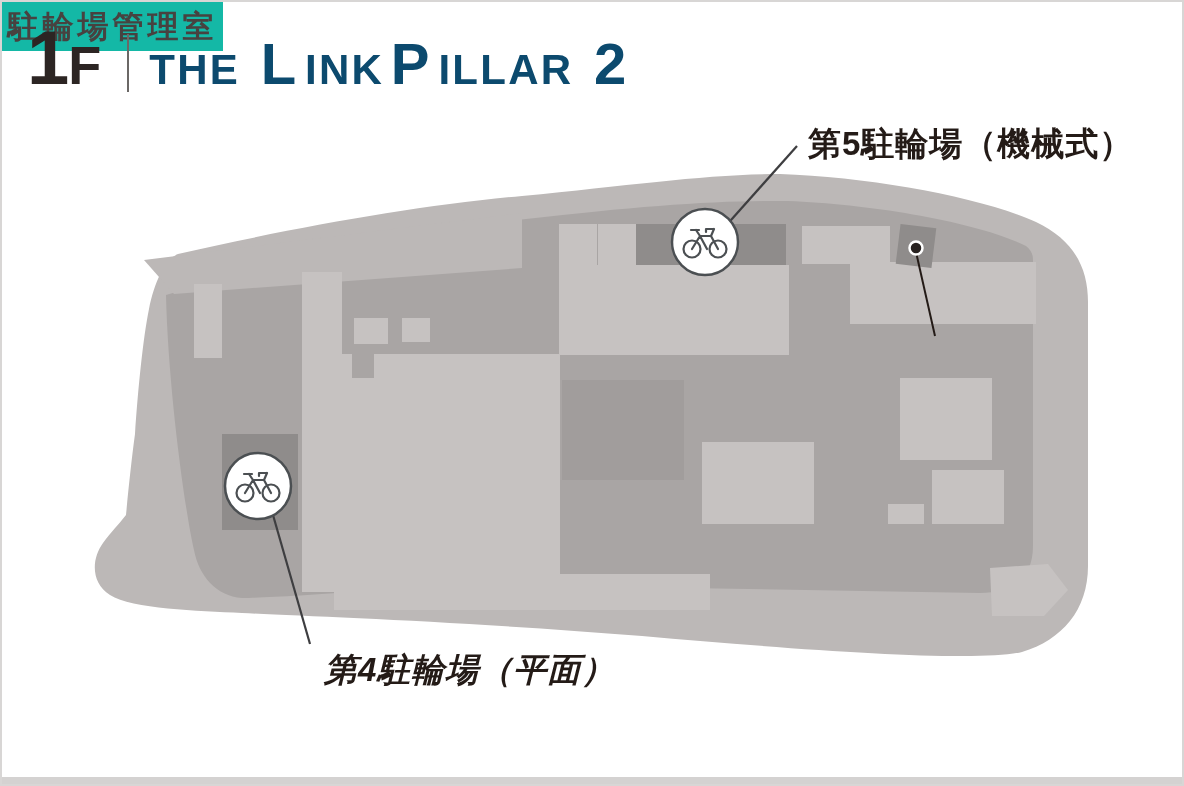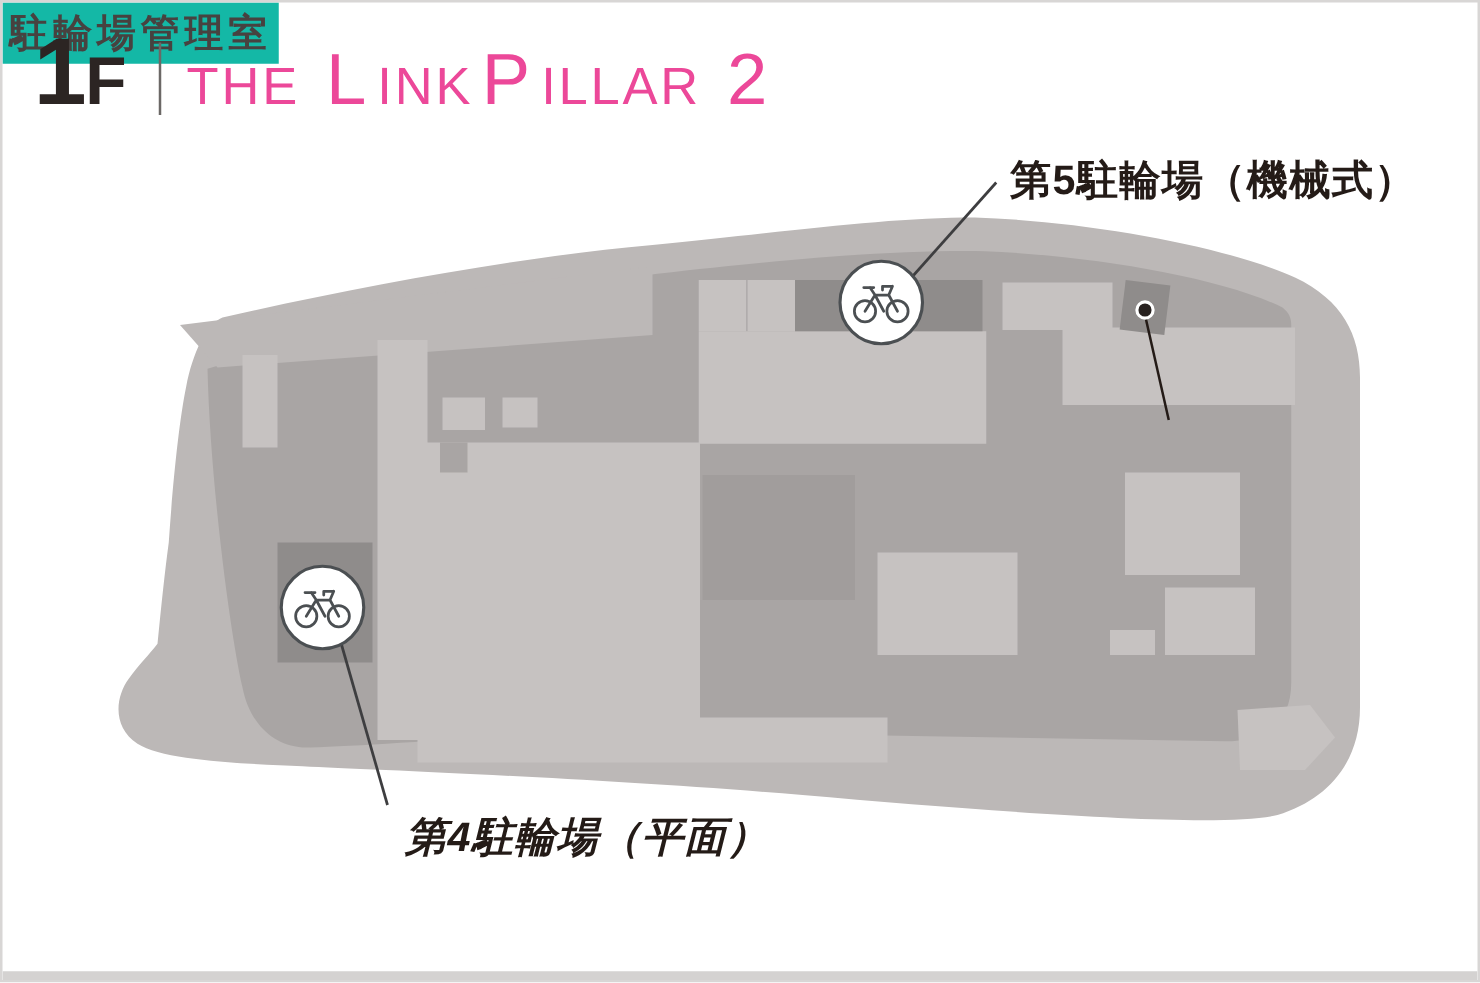--- a/index.html
+++ b/index.html
@@ -26,21 +26,21 @@
     font-size:76px;font-weight:bold;line-height:76px;letter-spacing:-2px;
   }
   .floor-letter{
     font-size:54px;font-weight:bold;line-height:54px;margin-left:1px;
   }
   .header-divider{
     width:2px;height:58px;background:#6b6866;
     margin:0 20px 0 26px;align-self:center;margin-top:6px;
   }
   .building-title{
-    color:#ec4899;font-weight:normal;letter-spacing:0.14em;white-space:nowrap;
+    color:#0c4a6e;font-weight:bold;letter-spacing:0.14em;white-space:nowrap;
   }
   .t-big{font-size:58px;line-height:58px;}
   .t-small{font-size:42px;line-height:42px;}
   .word-gap{margin-left:14px;}
   
   .map-svg{position:absolute;left:0;top:0;}
   
   .map-label{
     position:absolute;
     font-weight:bold;

